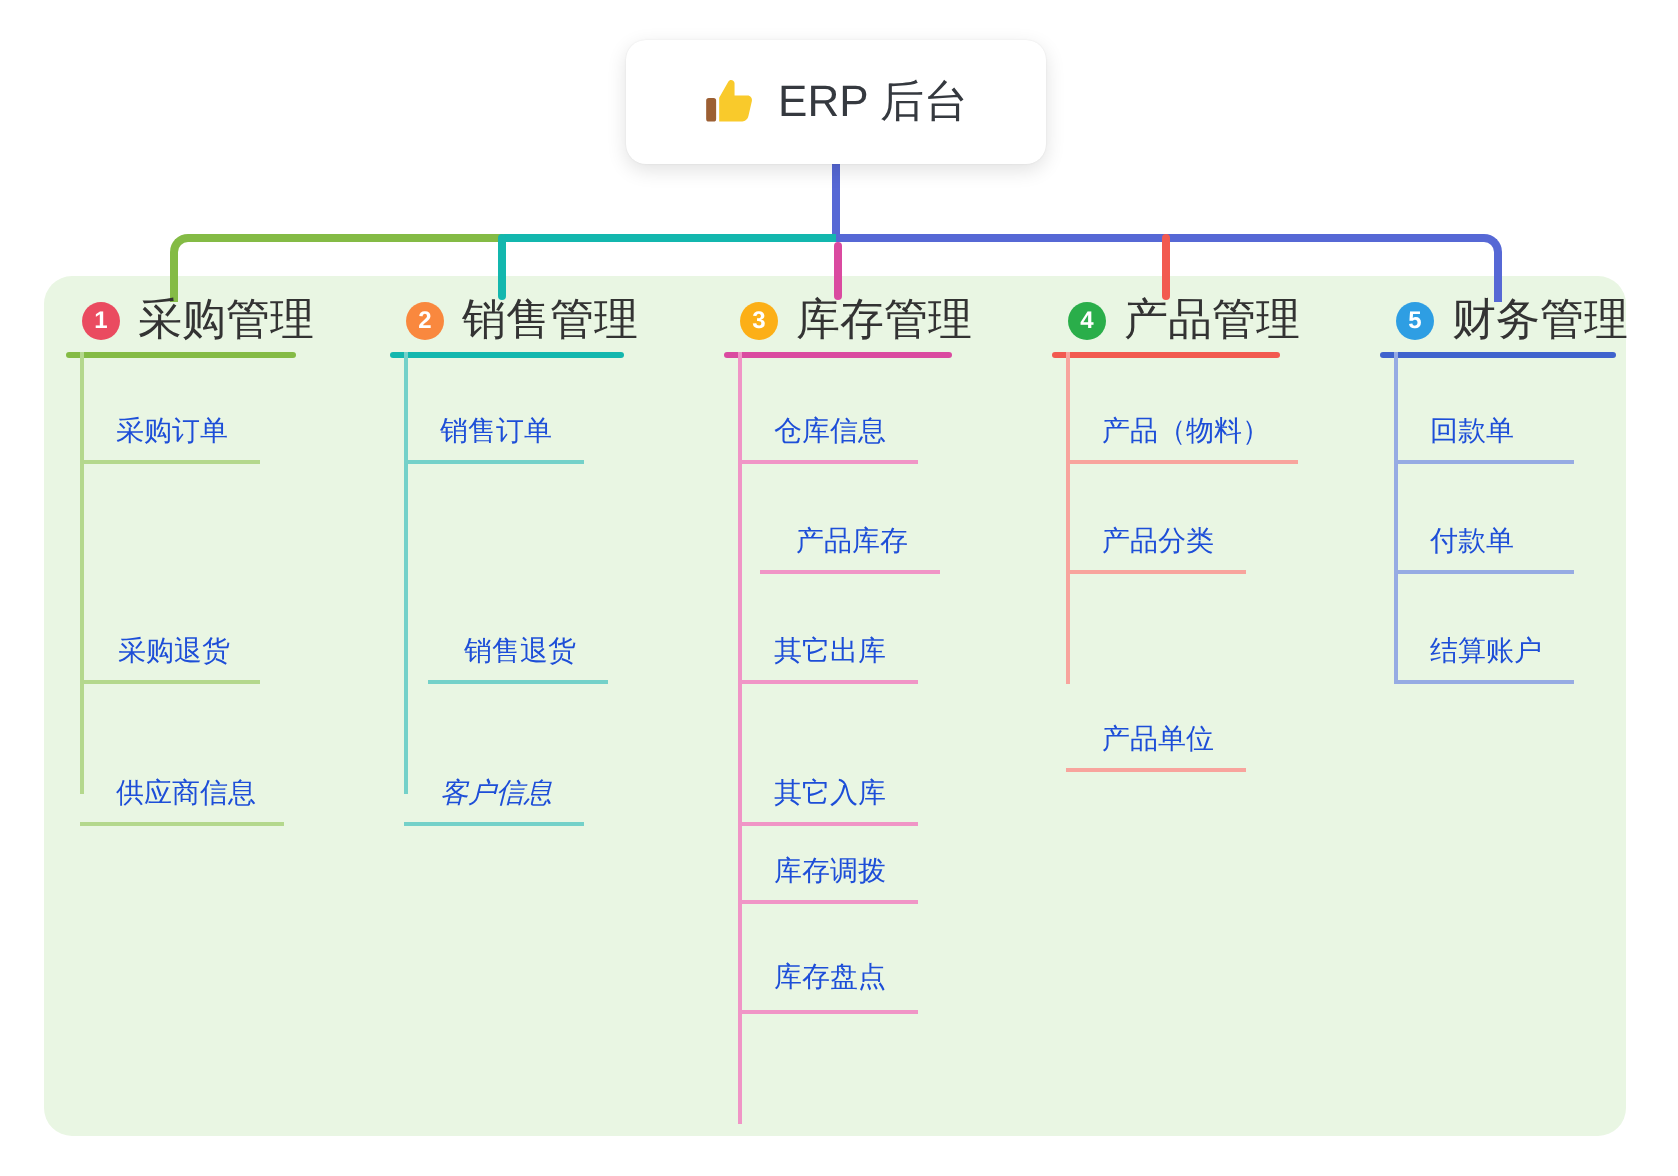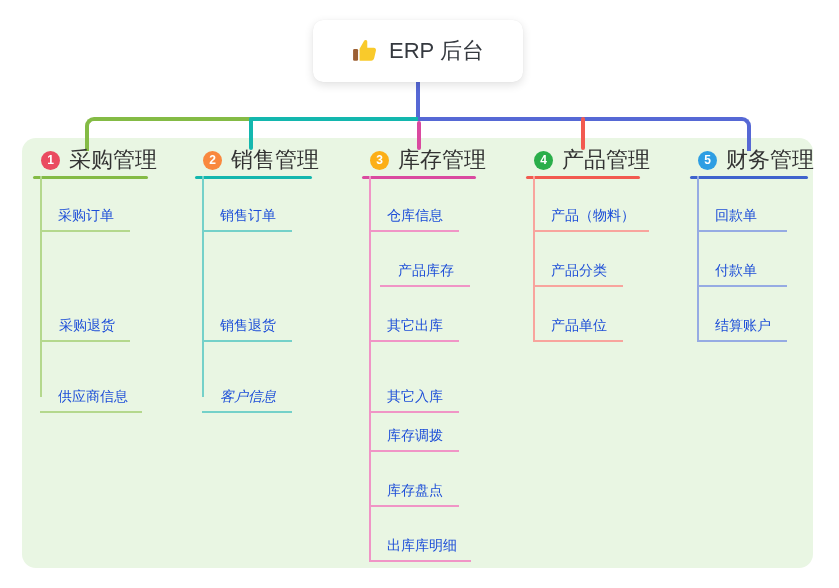--- a/index.html
+++ b/index.html
@@ -105,50 +105,49 @@
   </section>
 
   <section class="branch b2">
     <div class="branch-head">
       <span class="badge" style="background: rgb(249, 136, 62);">2</span>
       <span class="branch-label">销售管理</span>
     </div>
     <div class="branch-underline u2" style="background: rgb(19, 183, 174);"></div>
     <div class="vline v4" style="background: rgb(116, 209, 201);"></div>
     <div class="child c0" style="border-bottom-color: rgb(116, 209, 201);">销售订单</div>
-    <div class="child c2" style="border-bottom-color: rgb(116, 209, 201);">销售退货</div>
+    <div class="child c2" style="border-bottom-color: rgb(116, 209, 201); margin-left: 12px;">销售退货</div>
     <div class="child c3" style="border-bottom-color: rgb(116, 209, 201); font-style: italic;">客户信息</div>
   </section>
 
   <section class="branch b3">
     <div class="branch-head">
       <span class="badge" style="background: rgb(252, 175, 23);">3</span>
       <span class="branch-label">库存管理</span>
     </div>
     <div class="branch-underline u3" style="background: rgb(218, 74, 160);"></div>
     <div class="vline v7" style="background: rgb(240, 149, 198);"></div>
     <div class="child c0" style="border-bottom-color: rgb(240, 149, 198);">仓库信息</div>
     <div class="child c1" style="border-bottom-color: rgb(240, 149, 198); margin-left: 11px;">产品库存</div>
     <div class="child c3" style="border-bottom-color: rgb(240, 149, 198);">其它入库</div>
     <div class="child c2" style="border-bottom-color: rgb(240, 149, 198);">其它出库</div>
     <div class="child c4" style="border-bottom-color: rgb(240, 149, 198);">库存调拨</div>
-    <div class="child c5" style="border-bottom-color: rgb(240, 149, 198);">库存盘点</div>
-    <div class="child c6" style="border-bottom-color: rgb(240, 149, 198);">出库库明细</div>
+    <div class="child c5" style="border-bottom-color: rgb(240, 149, 198); font-family: Liberation Serif, serif;">库存盘点</div>
   </section>
 
   <section class="branch b4">
     <div class="branch-head">
       <span class="badge" style="background: rgb(42, 174, 74);">4</span>
       <span class="branch-label">产品管理</span>
     </div>
     <div class="branch-underline u4" style="background: rgb(242, 90, 80);"></div>
     <div class="vline v3" style="background: rgb(248, 164, 157);"></div>
     <div class="child c0" style="border-bottom-color: rgb(248, 164, 157);">产品（物料）</div>
     <div class="child c1" style="border-bottom-color: rgb(248, 164, 157);">产品分类</div>
-    <div class="child c2" style="border-bottom-color: rgb(248, 164, 157);">产品单位</div>
+    <div class="child c2" style="border-bottom-color: rgb(248, 164, 157); margin-top: 44px;">产品单位</div>
   </section>
 
   <section class="branch b5">
     <div class="branch-head">
       <span class="badge" style="background: rgb(46, 158, 227);">5</span>
       <span class="branch-label">财务管理</span>
     </div>
     <div class="branch-underline u5" style="background: rgb(63, 99, 205);"></div>
     <div class="vline v3" style="background: rgb(150, 171, 227);"></div>
     <div class="child c0" style="border-bottom-color: rgb(150, 171, 227);">回款单</div>

